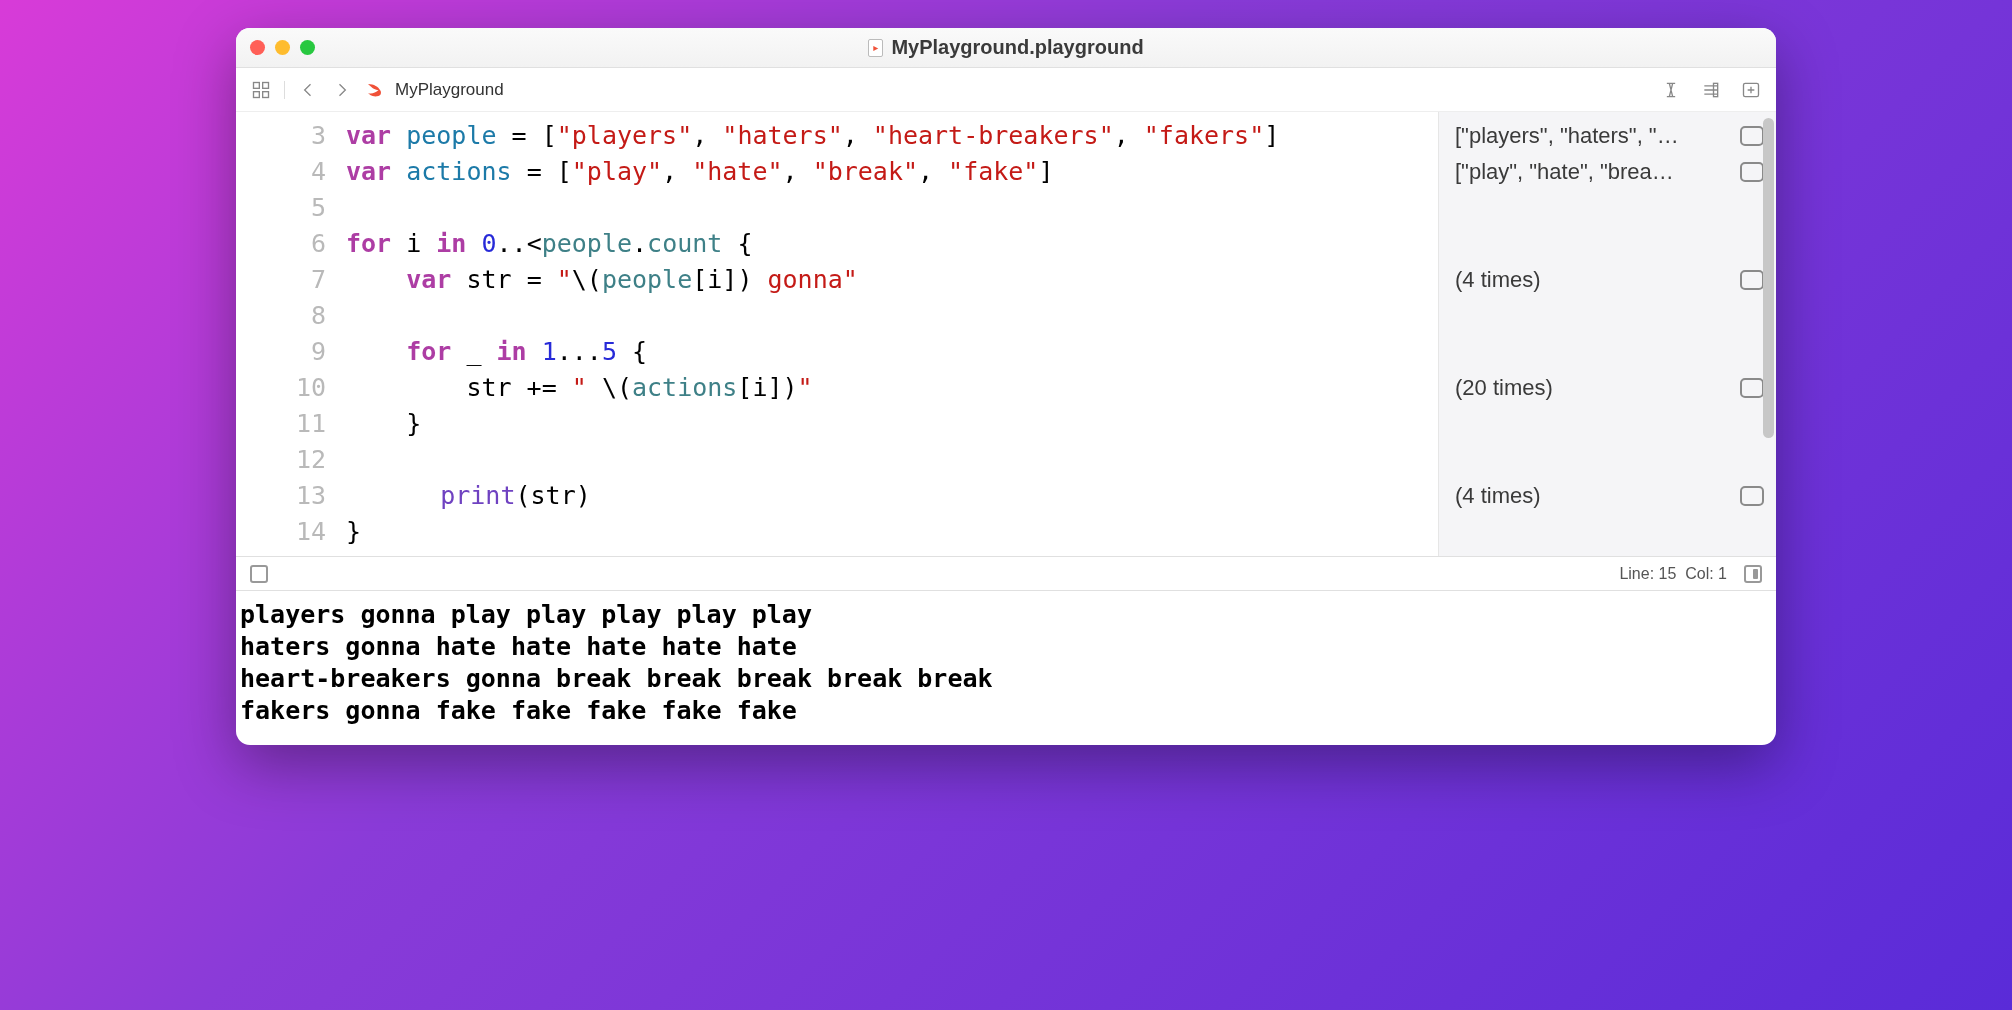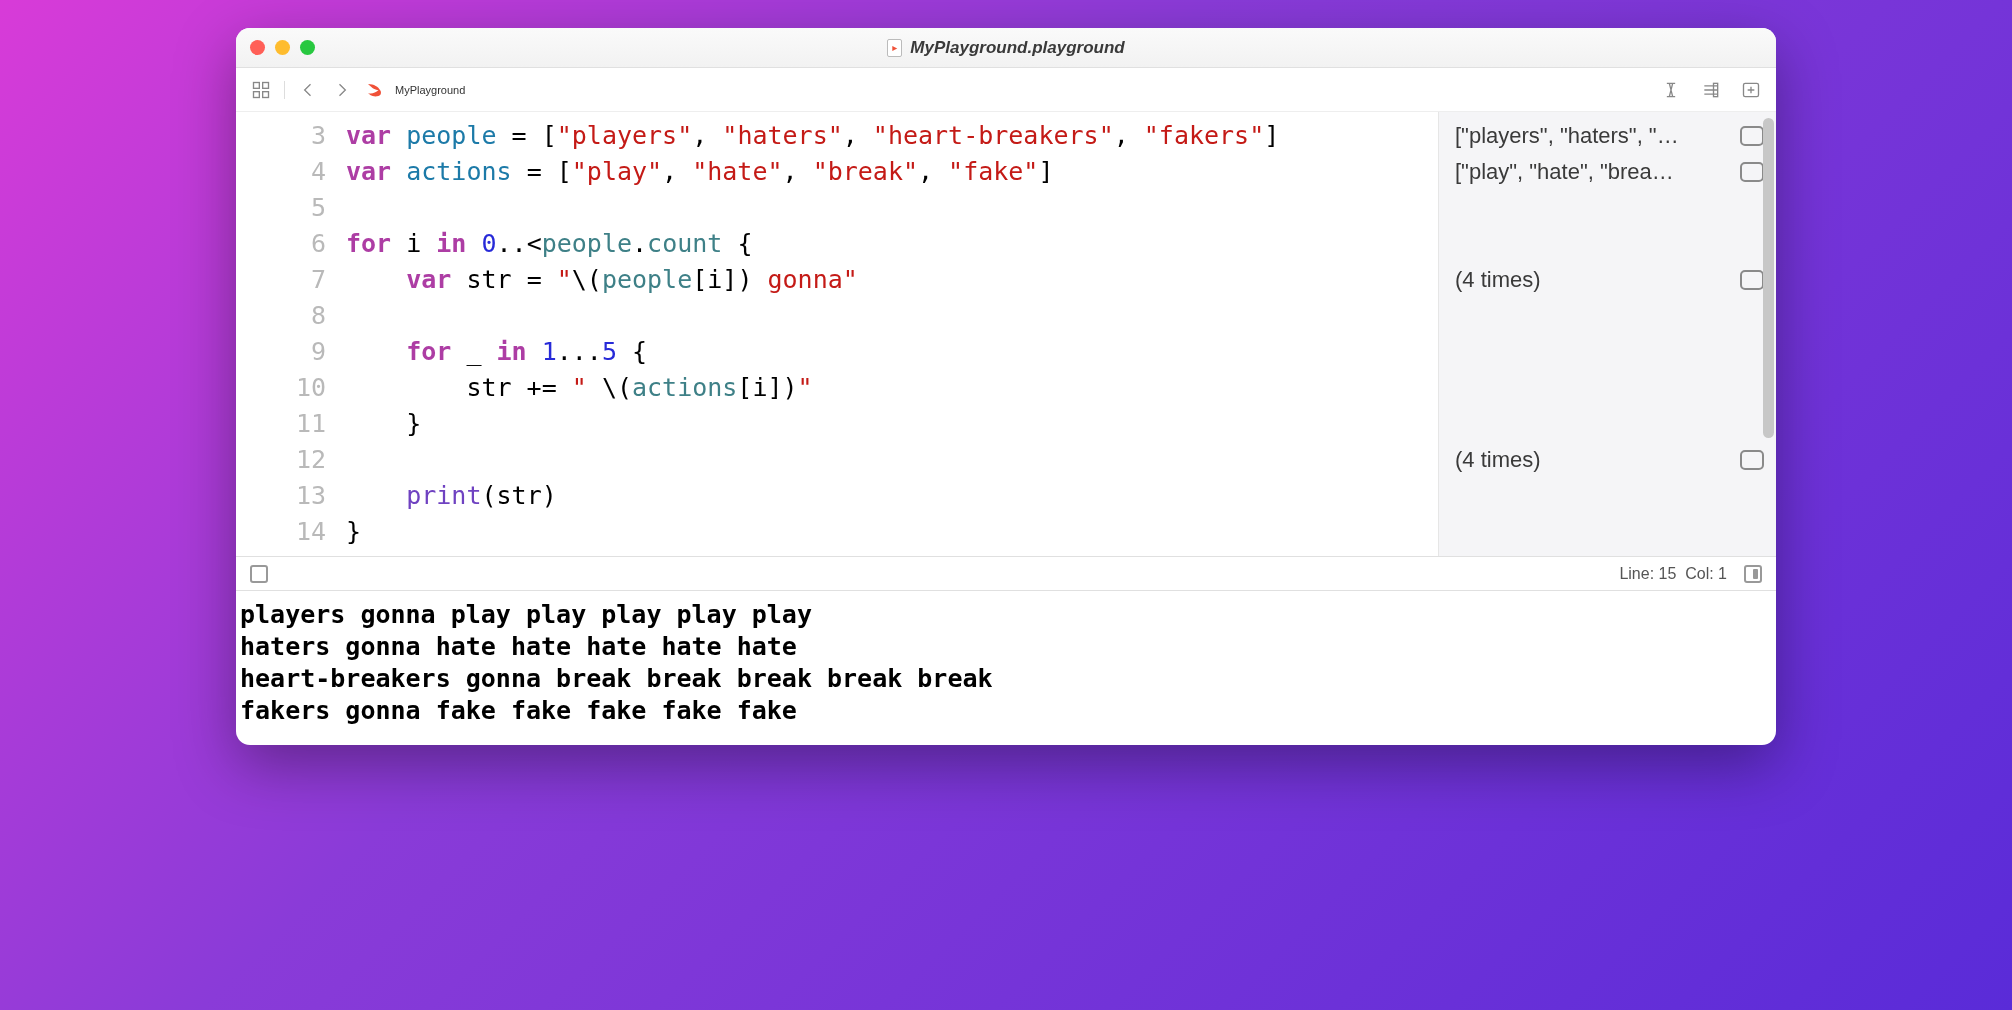--- a/index.html
+++ b/index.html
@@ -38,36 +38,36 @@
   .title-center {
     position: absolute; left: 0; right: 0; text-align: center;
     display: flex; align-items: center; justify-content: center; gap: 8px;
     pointer-events: none;
   }
   .title-center .doc-icon {
     width: 15px; height: 18px; border: 1px solid #bbb; border-radius: 2px;
     display: inline-flex; align-items: center; justify-content: center;
     font-size: 10px; color: #f05138; background: #fff;
   }
-  .title-text { font-weight: 600; font-size: 17px; color: #3a3a3a; font-style: italic; }
+  .title-text { font-weight: 600; font-size: 20px; color: #3a3a3a; }
   .toolbar {
     height: 44px;
     border-bottom: 1px solid #eee;
     display: flex; align-items: center;
     padding: 0 14px;
     gap: 10px;
     color: #6b6b6b;
   }
   .toolbar .left { display: flex; align-items: center; gap: 12px; }
   .toolbar .right { margin-left: auto; display: flex; align-items: center; gap: 18px; }
   .tb-icon { width: 22px; height: 22px; display:flex; align-items:center; justify-content:center; }
   .tb-icon svg { width: 20px; height: 20px; stroke: #888; fill: none; stroke-width: 1.6; }
   .tb-sep { width:1px; height:18px; background:#ddd; }
   .swift-bird { width:18px; height:18px; }
-  .breadcrumb-text { font-size: 11px; color: #333; }
+  .breadcrumb-text { font-size: 17px; color: #333; }
   .content {
     display: grid;
     grid-template-columns: 1fr 338px;
     border-bottom: 1px solid #e0e0e0;
     position: relative;
   }
   .editor {
     padding: 6px 0 6px 0;
     font-family: "SF Mono", Menlo, Monaco, Consolas, monospace;
     font-size: 25px;
@@ -81,21 +81,21 @@
     width: 110px; text-align: right; padding-right: 20px;
     color: #b9b9b9; user-select: none; flex-shrink: 0;
   }
   .code { flex: 1; padding-right: 20px; }
   .kw { color: #ad3da4; font-weight: 600; }
   .name { color: #1c7aa8; }
   .name2 { color: #3e8087; }
   .str { color: #c41a16; }
   .esc { color: #000; }
   .num { color: #272ad8; }
-  .func { color: #6f42c1; }
+  .func { color: #6f42c1; margin-left: 34px; }
   .op { color: #000; }
   .sidebar {
     background: #f5f5f7;
     border-left: 1px solid #e6e6e6;
     font-size: 22px;
     color: #3a3a3a;
     padding: 6px 0;
     line-height: 36px;
     position: relative;
   }
@@ -220,20 +220,24 @@
           <span class="txt">(4 times)</span>
           <span class="quicklook"></span>
         </div>
         <div class="side-line">
           <span class="txt">&nbsp;</span>
         </div>
         <div class="side-line">
           <span class="txt">&nbsp;</span>
         </div>
         <div class="side-line">
+          <span class="txt">(20 times)</span>
+          <span class="quicklook"></span>
+        </div>
+        <div class="side-line">
           <span class="txt">&nbsp;</span>
         </div>
         <div class="side-line">
           <span class="txt">&nbsp;</span>
         </div>
         <div class="side-line">
           <span class="txt">(4 times)</span>
           <span class="quicklook"></span>
         </div>
         <div class="side-line">

